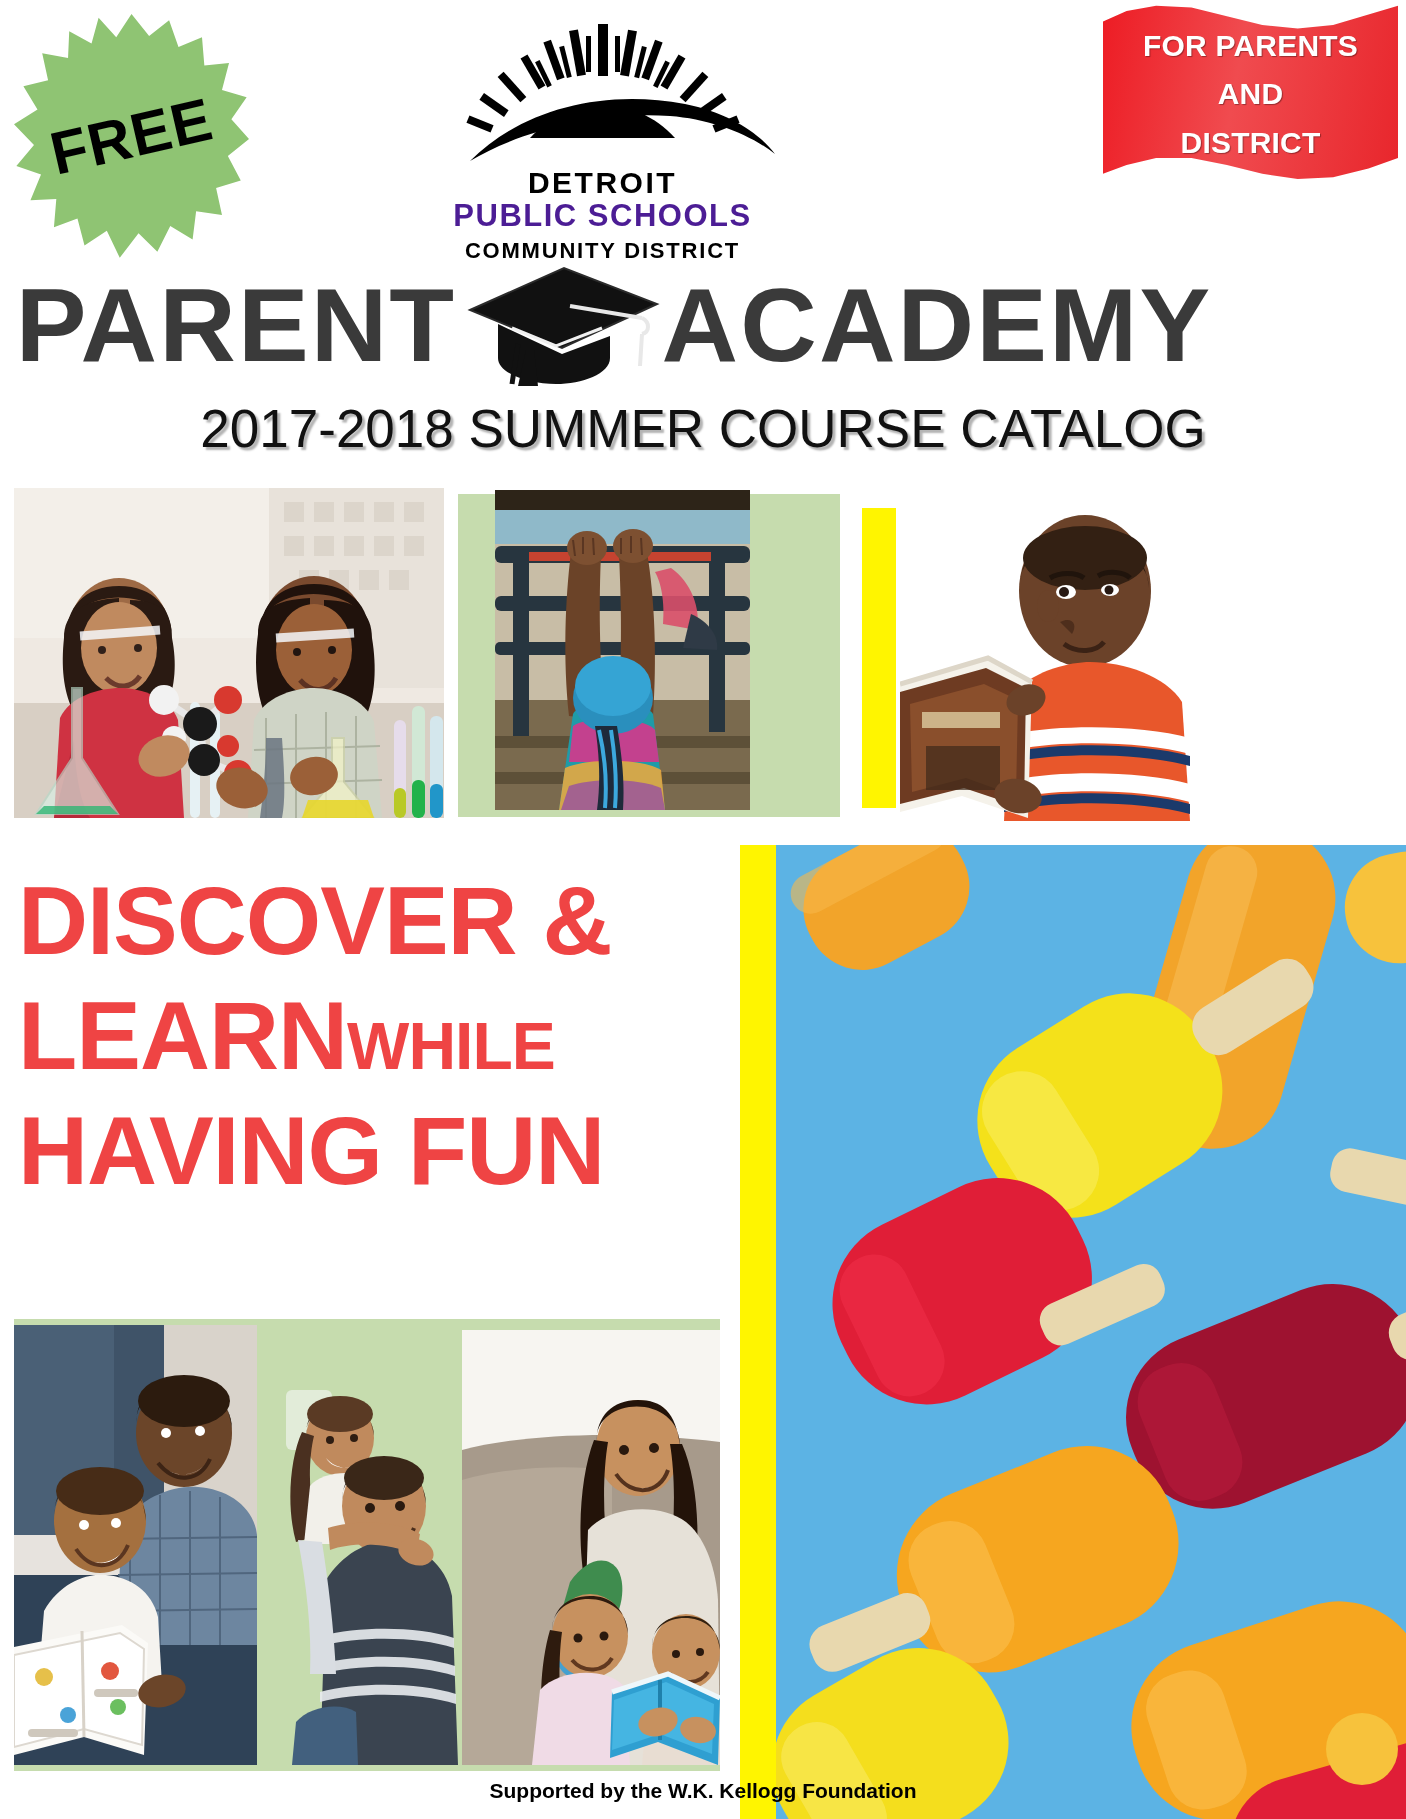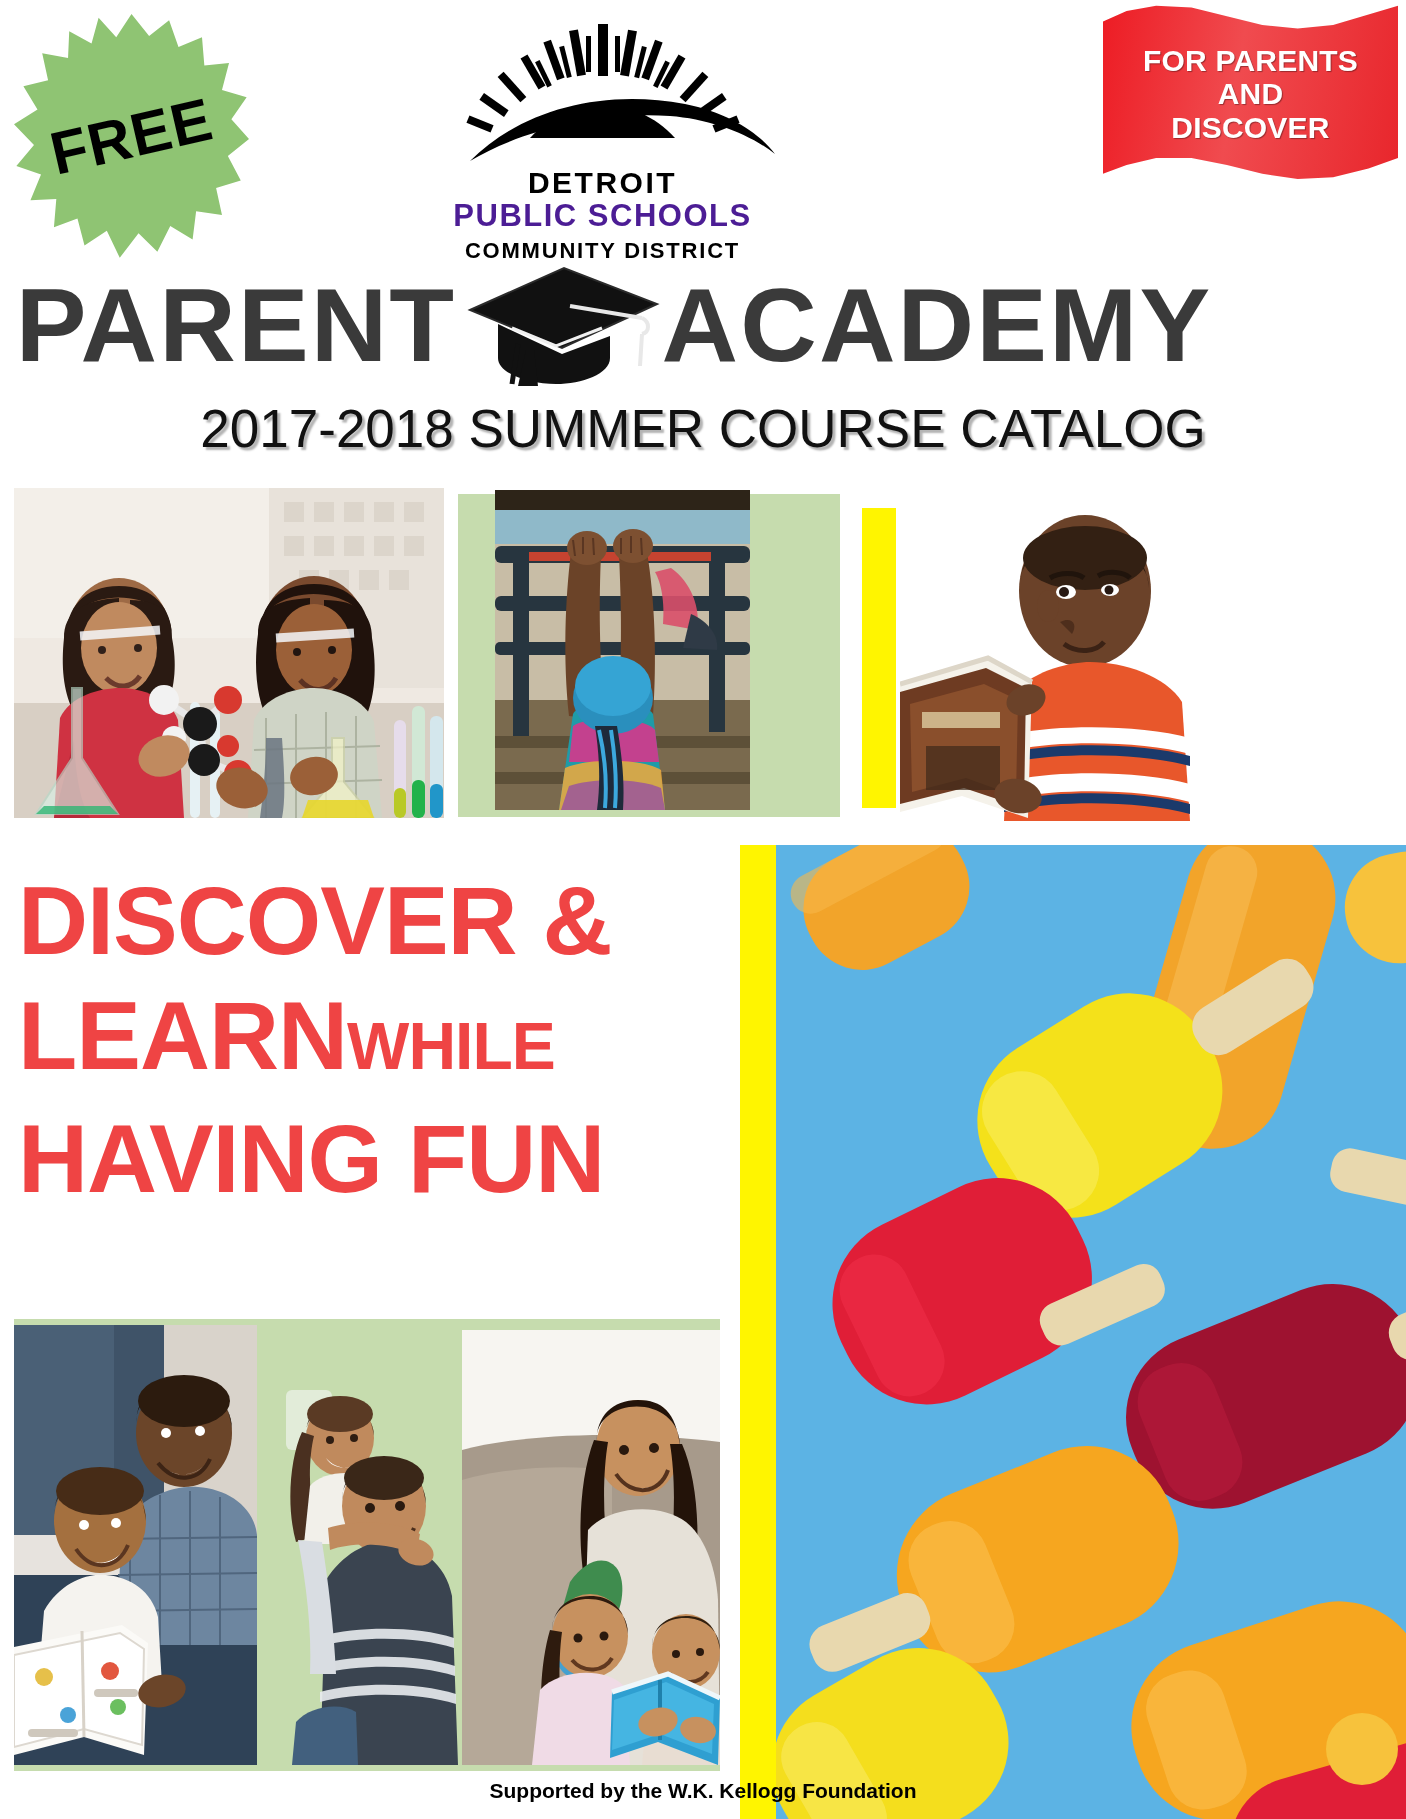--- a/index.html
+++ b/index.html
@@ -45,21 +45,21 @@
       78% 12%, 90% 6%, 100% 1%,
       100% 88%, 90% 94%, 78% 99%, 66% 100%, 54% 97%, 42% 92%,
       30% 88%, 18% 88%, 8% 92%, 0% 97%
     );
     box-shadow: 2px 3px 6px rgba(0,0,0,0.28);
   }
   .ribbon-inner {
     position: absolute; left: 0; top: 0; width: 100%; height: 100%;
     display: flex; flex-direction: column;
     align-items: center; justify-content: center;
-    gap: 1px;
+    gap: 16px;
     padding-top: 6px;
   }
   .ribbon-line {
     color: #fff; font-weight: bold; font-size: 30px;
     line-height: 1.08; letter-spacing: 0.2px;
     text-shadow: 1px 1px 1px rgba(0,0,0,0.35);
     white-space: nowrap;
   }
 
   
@@ -103,21 +103,21 @@
   .ph svg { display: block; width: 100%; height: 100%; }
 
   .photo-science { left: 14px; top: 488px; width: 430px; height: 330px; }
   .photo-bars    { left: 495px; top: 490px; width: 255px; height: 320px; }
   .photo-reader  { left: 900px; top: 496px; width: 300px; height: 325px; }
 
   
   .headline { position: absolute; left: 18px; top: 872px; width: 730px; }
   .hl-line { color: #ef4444; font-weight: bold; line-height: 1.0; letter-spacing: -1px; }
   .hl-1 { font-size: 97px; margin-bottom: 18px; }
-  .hl-2 { font-size: 97px; margin-bottom: 26px; }
+  .hl-2 { font-size: 97px; margin-bottom: 18px; }
   .hl-small { font-size: 66px; }
   .hl-3 { font-size: 97px; }
 
   
   .yellow-bar-2 { position: absolute; left: 740px; top: 845px; width: 36px; height: 974px; background: #FFF500; }
   .photo-pops { left: 776px; top: 845px; width: 630px; height: 974px; }
 
   
   .green-block-2 { position: absolute; left: 14px; top: 1319px; width: 706px; height: 452px; background: #C6DCAE; }
   .photo-dad-read  { left: 14px; top: 1325px; width: 243px; height: 440px; }
@@ -136,21 +136,21 @@
 <div class="page">
 
   <div class="free-badge">
     <div class="free-text">FREE</div>
   </div>
 
   <div class="ribbon">
     <div class="ribbon-inner">
       <div class="ribbon-line">FOR PARENTS</div>
       <div class="ribbon-line">AND</div>
-      <div class="ribbon-line">DISCOVER</div>
+      <div class="ribbon-line">DISTRICT</div>
     </div>
   </div>
 
   <div class="logo">
     <svg width="345" height="152" viewBox="0 0 345 152">
       <g fill="#000">
         <path d="M100 122 C140 78, 205 78, 245 122 Z"></path>
         <path d="M40 145 C90 95, 170 72, 255 88 C300 97, 330 118, 345 138 C320 118, 280 103, 240 100 C160 95, 85 118, 40 145 Z"></path>
         <rect x="168" y="8" width="10" height="52"></rect>
         <rect x="143" y="14" width="9" height="46" transform="rotate(-10 147 37)"></rect>

